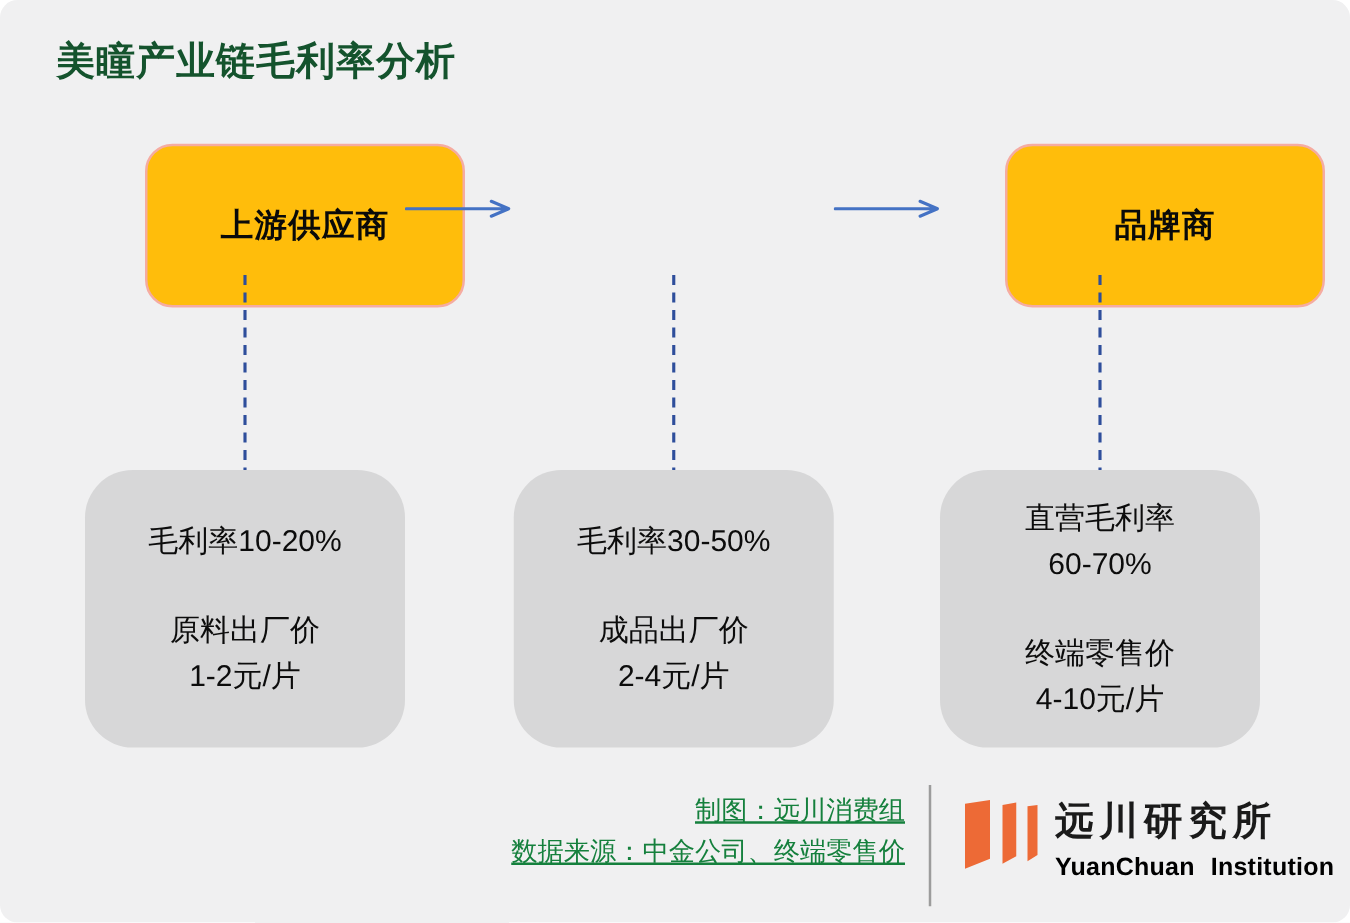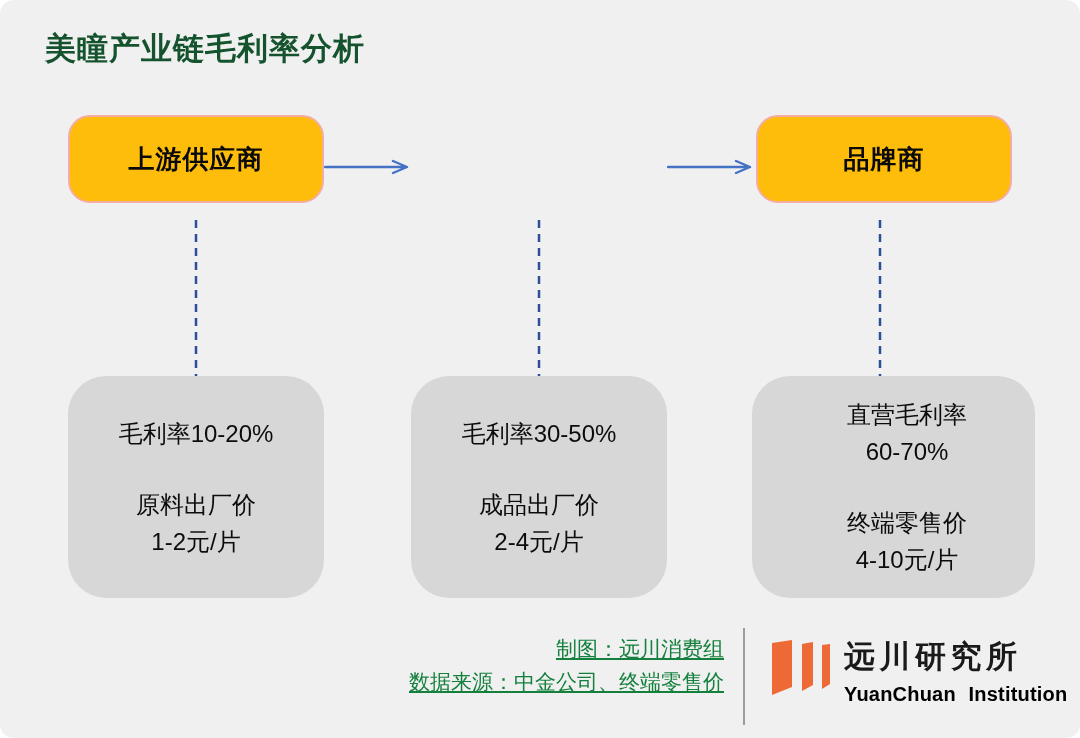--- a/index.html
+++ b/index.html
@@ -24,28 +24,29 @@
     font-size: 31px;
     font-weight: 700;
     letter-spacing: 1px;
     color: #14532d;
   }
   
   .node {
     position: absolute;
     top: 115px;
     width: 256px;
-    height: 88px;
+    height: 131px;
     box-sizing: border-box;
     background: #ffbd0b;
     border: 2px solid #f5aca2;
     border-radius: 22px;
     display: flex;
     align-items: center;
     justify-content: center;
+    margin-left: 48px;
   }
   .node-label {
     font-size: 26px;
     font-weight: 700;
     color: #0a0a0a;
     letter-spacing: 1px;
   }
   .node-1 { left: 68px; }
   .node-2 { left: 411px; }
   .node-3 { left: 756px; justify-content: center; }
@@ -76,21 +77,21 @@
     height: 222px;
     background: #d7d7d8;
     border-radius: 38px;
     display: flex;
     flex-direction: column;
     align-items: center;
     justify-content: center;
   }
   .card-1 { left: 68px; }
   .card-2 { left: 411px; }
-  .card-3 { left: 752px; padding-left: 27px; }
+  .card-3 { left: 752px; }
   .card-group {
     display: flex;
     flex-direction: column;
     align-items: center;
   }
   .card-group-bottom { margin-top: 34px; }
   .card-line {
     font-size: 24px;
     line-height: 37px;
     color: #0c0c0c;

